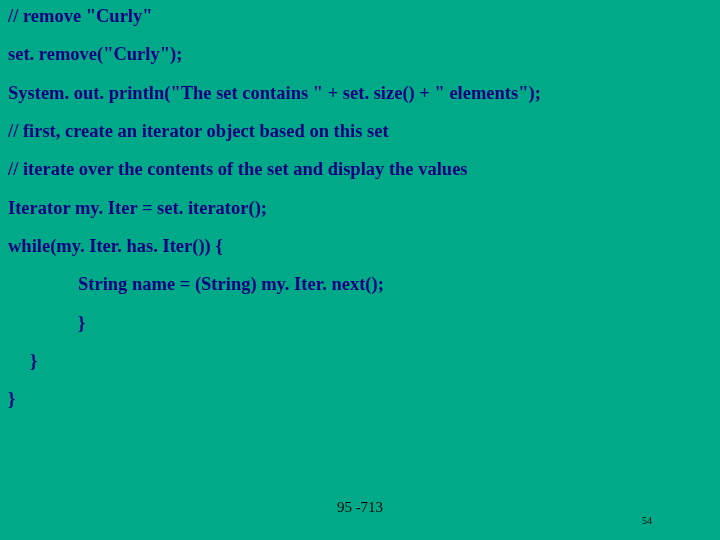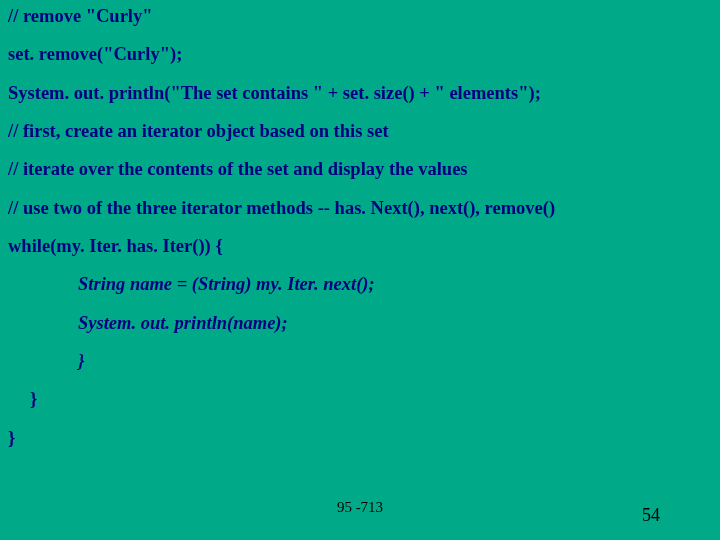--- a/index.html
+++ b/index.html
@@ -21,50 +21,49 @@
     padding: 6px 8px 0 8px;
   }
   .code-line {
     color: #000080;
     font-weight: bold;
     font-size: 18.5px;
     line-height: 1.1;
     margin-bottom: 18px;
     white-space: nowrap;
   }
-  .indent1 { padding-left: 70px; font-style: italic; }
+  .indent1 { padding-left: 70px; }
   .brace1 { padding-left: 22px; }
   .footer-center {
     position: absolute;
     bottom: 24px;
     width: 100%;
     text-align: center;
     color: #000;
     font-size: 15px;
   }
   .footer-right {
     position: absolute;
     bottom: 14px;
-    right: 60px;
+    right: 68px;
     color: #000;
-    font-size: 18px;
+    font-size: 10px;
   }
 </style>
 </head>
 <body>
 
 <div class="slide">
   <div class="code-line">// remove "Curly"</div>
   <div class="code-line">set. remove("Curly");</div>
   <div class="code-line">System. out. println("The set contains " + set. size() + " elements");</div>
   <div class="code-line">// first, create an iterator object based on this set</div>
   <div class="code-line">// iterate over the contents of the set and display the values</div>
-  <div class="code-line">// use two of the three iterator methods -- has. Next(), next(), remove()</div>
+  <div class="code-line">Iterator my. Iter = set. iterator();</div>
   <div class="code-line">while(my. Iter. has. Iter()) {</div>
   <div class="code-line indent1">String name = (String) my. Iter. next();</div>
-  <div class="code-line indent1">System. out. println(name);</div>
   <div class="code-line indent1">}</div>
   <div class="code-line brace1">}</div>
   <div class="code-line" style="margin-bottom:0;">}</div>
 </div>
 
 <div class="footer-center">95 -713</div>
 <div class="footer-right">54</div>
 
 </body></html>

